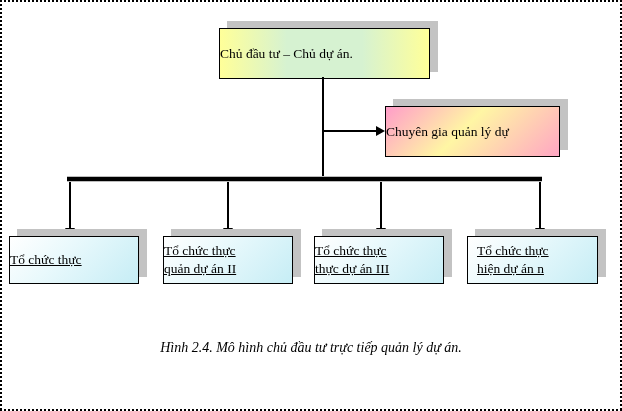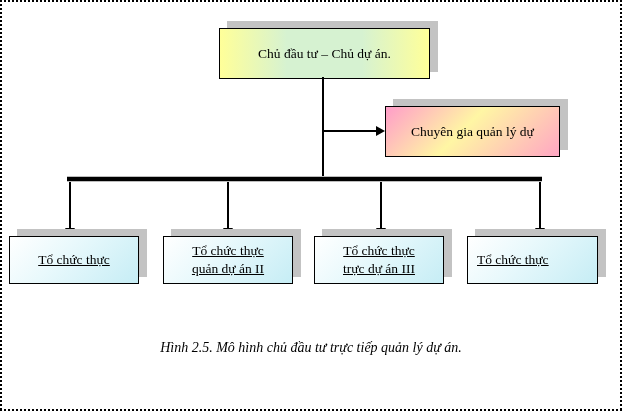--- a/index.html
+++ b/index.html
@@ -17,21 +17,21 @@
       repeating-linear-gradient(180deg, #000 0 2px, #fff 2px 4px) right top   / 2px 100% no-repeat,
       #fff;
   }
 
   .node {
     position: absolute;
     border: 1px solid #000;
     box-shadow: 8px -7px 0 #c3c3c3;
     display: flex;
     flex-direction: column;
-    align-items: center;
+    align-items: flex-start;
     justify-content: center;
     text-align: center;
     font-size: 13.5px;
     line-height: 18px;
   }
 
   .node-owner {
     left: 219px; top: 28px; width: 209px; height: 49px;
     background: linear-gradient(90deg, #ffff99 0%, #d6f2d1 32%, #d6f2d1 68%, #ffff99 100%);
   }
@@ -126,21 +126,22 @@
 
   <div class="node node-unit node-unit-1">
     <span>Tổ chức thực</span>
   </div>
   <div class="node node-unit node-unit-2">
     <span>Tổ chức thực</span>
     <span>quản dự án II</span>
   </div>
   <div class="node node-unit node-unit-3">
     <span>Tổ chức thực</span>
-    <span>trực dự án III</span>
+    <span>thực dự án III</span>
   </div>
   <div class="node node-unit node-unit-4">
     <span>Tổ chức thực</span>
+    <span>hiện dự án n</span>
   </div>
 
-  <div class="caption">Hình 2.5. Mô hình chủ đầu tư trực tiếp quản lý dự án.</div>
+  <div class="caption">Hình 2.4. Mô hình chủ đầu tư trực tiếp quản lý dự án.</div>
 
 </div>
 
 </body></html>

